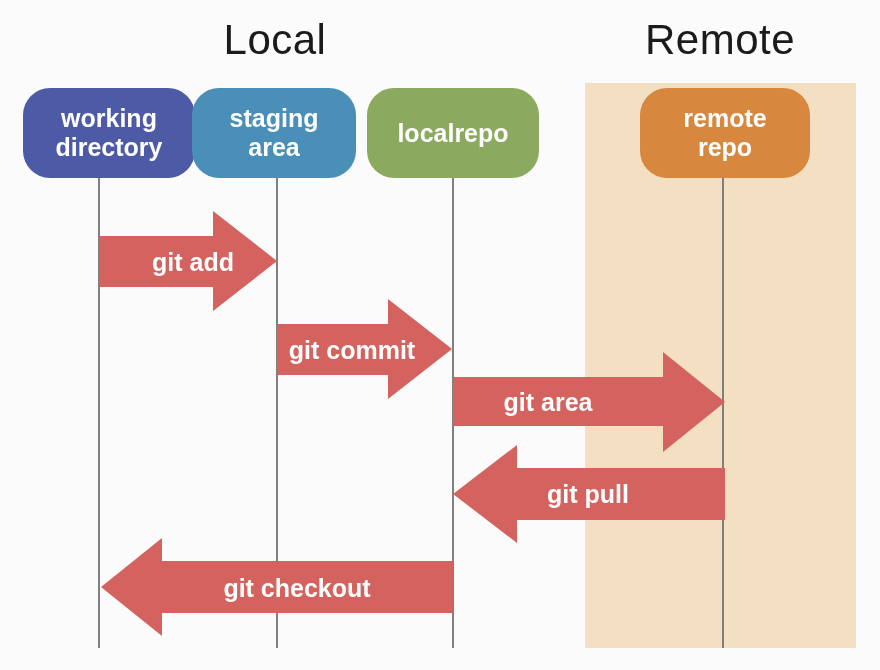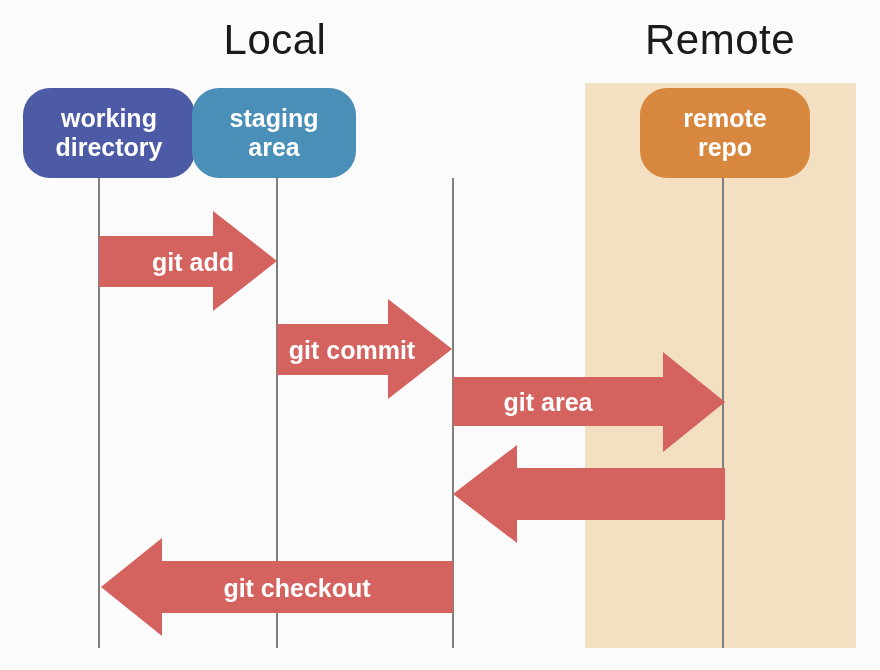--- a/index.html
+++ b/index.html
@@ -129,37 +129,41 @@
   <div class="lifeline line-4" style="background-color: rgb(127, 127, 127);"></div>
 
   <div class="node node-1" style="background-color: rgb(77, 90, 165); margin-left: 11px;">
     <span class="node-label">working
 directory</span>
   </div>
   <div class="node node-2" style="background-color: rgb(74, 143, 184);">
     <span class="node-label">staging
 area</span>
   </div>
+  <div class="node node-3" style="background-color: rgb(140, 170, 95);">
+    <span class="node-label">localrepo</span>
+  </div>
   <div class="node node-4" style="background-color: rgb(216, 136, 62);">
     <span class="node-label">remote
 repo</span>
   </div>
 
   <div class="arrow-body add-body" style="background-color: rgb(212, 98, 94);"></div>
   <div class="arrow-head add-head" style="border-left-color: rgb(212, 98, 94);"></div>
   <div class="arrow-label add-label" style="color: rgb(255, 255, 255); margin-left: 31px;">git add</div>
 
   <div class="arrow-body commit-body" style="background-color: rgb(212, 98, 94);"></div>
   <div class="arrow-head commit-head" style="border-left-color: rgb(212, 98, 94);"></div>
   <div class="arrow-label commit-label" style="color: rgb(255, 255, 255);">git commit</div>
 
   <div class="arrow-body push-body" style="background-color: rgb(212, 98, 94);"></div>
   <div class="arrow-head push-head" style="border-left-color: rgb(212, 98, 94);"></div>
   <div class="arrow-label push-label" style="color: rgb(255, 255, 255);">git area</div>
 
   <div class="arrow-body pull-body" style="background-color: rgb(212, 98, 94);"></div>
   <div class="arrow-head pull-head" style="border-right-color: rgb(212, 98, 94);"></div>
+  <div class="arrow-label pull-label" style="color: rgb(255, 255, 255);">git pull</div>
 
   <div class="arrow-body checkout-body" style="background-color: rgb(212, 98, 94);"></div>
   <div class="arrow-head checkout-head" style="border-right-color: rgb(212, 98, 94);"></div>
   <div class="arrow-label checkout-label" style="color: rgb(255, 255, 255);">git checkout</div>
 
 </div>
 
 </body></html>

